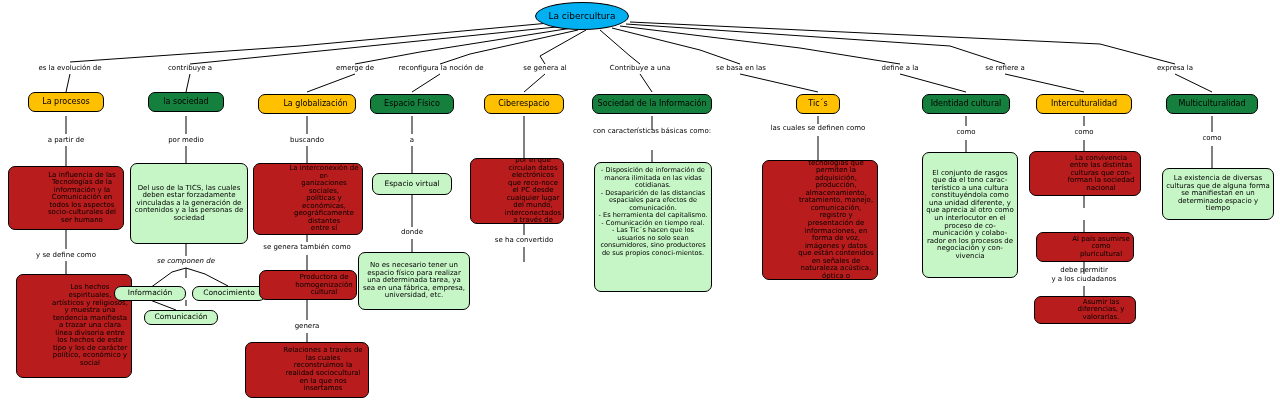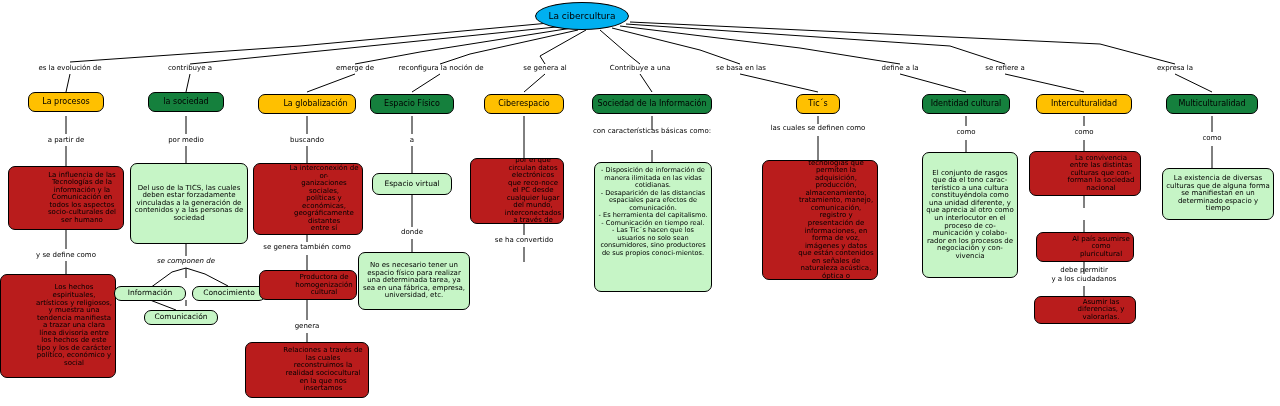--- a/index.html
+++ b/index.html
@@ -174,21 +174,21 @@
     </div>
   <div class="node green concept" style="left:1166px;top:94px;width:92px;height:20px;">
     <span>Multiculturalidad</span>
     </div>
 
   <div class="linklabel" style="left:66px;top:136px;">a partir de</div>
   <div class="node yellowbox desc" style="left:8px;top:166px;width:116px;height:64px;">
     <span>La influencia de las Tecnologías de la información y la Comunicación en todos los aspectos socio-culturales del ser humano</span>
     </div>
   <div class="linklabel" style="left:66px;top:251px;">y se define como</div>
-  <div class="node yellowbox desc" style="left:0;top:274px;width:116px;height:104px;">
+  <div class="node yellowbox desc" style="left:16px;top:274px;width:116px;height:104px;">
     <span>Los hechos espirituales, artísticos y religiosos, y muestra una tendencia manifiesta a trazar una clara línea divisoria entre los hechos de este tipo y los de carácter político, económico y social</span>
     </div>
 
   <div class="linklabel" style="left:186px;top:136px;">por medio</div>
   <div class="node greenbox desc" style="left:130px;top:163px;width:118px;height:81px;">
     <span>Del uso de la TICS, las cuales deben estar forzadamente vinculadas a la generación de contenidos y a las personas de sociedad</span>
     </div>
   <div class="linklabel" style="left:186px;top:257px;font-style:italic;">se componen de</div>
   <div class="node greenbox small" style="left:114px;top:286px;width:72px;height:15px;">
     <span>Información</span>

